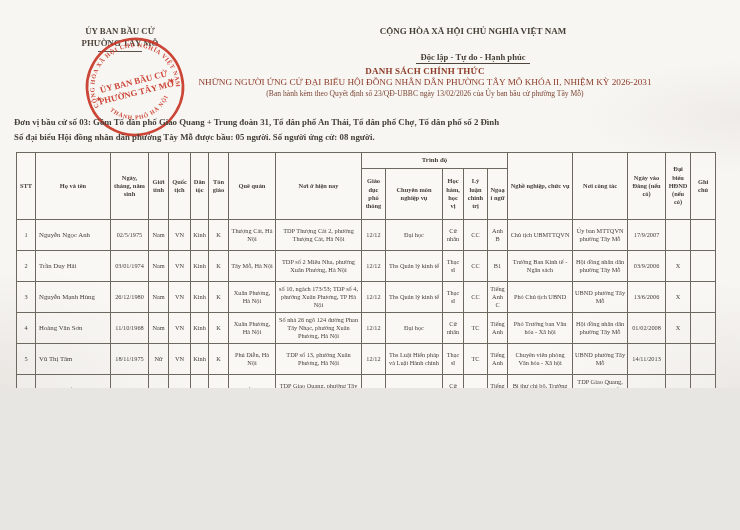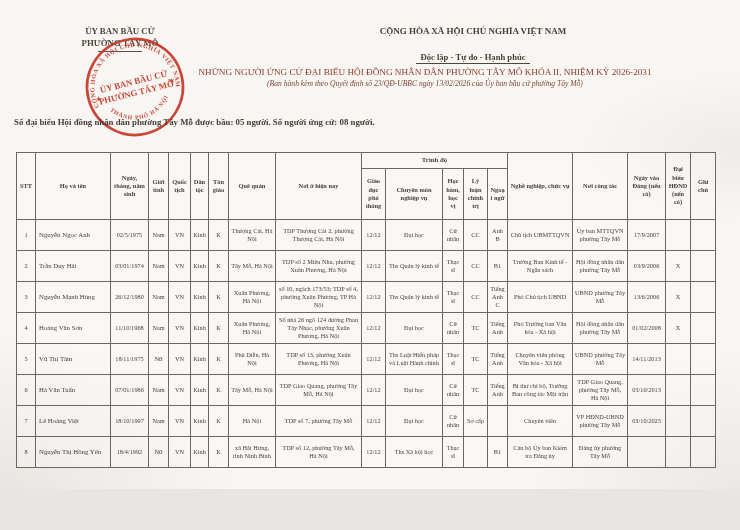--- a/index.html
+++ b/index.html
@@ -2,21 +2,21 @@
 <html lang="vi"><head>
 <meta charset="utf-8">
 <style>
   html,body{margin:0;padding:0;}
   body{
     width:740px;height:530px;
     font-family:"Liberation Serif","DejaVu Serif",serif;
     background:#e8e6e2;
   }
   .page{
-    position:relative;width:740px;height:489px;overflow:hidden;
+    position:relative;width:740px;height:388px;overflow:hidden;
     background:#f8f6f2;
     background-image:
       radial-gradient(ellipse at 0% 100%, rgba(120,115,108,.12), transparent 22%),
       radial-gradient(ellipse at 100% 100%, rgba(120,115,108,.10), transparent 20%),
       radial-gradient(ellipse at 100% 30%, rgba(120,115,108,.08), transparent 15%);
     color:#4a443c;
   }
   
   .issuer{position:absolute;left:50px;top:26px;width:140px;text-align:center;
     font-weight:bold;font-size:8.8px;line-height:1.35;color:#4e463d;}
@@ -25,21 +25,21 @@
   .national .l1{font-weight:bold;font-size:9px;}
   .national .l2{display:inline-block;font-weight:bold;font-size:8.6px;margin-top:16px;
     padding:0 4px 1px;border-bottom:1px solid #4e463d;}
   
   .stamp{position:absolute;left:84px;top:36px;width:102px;height:102px;
     transform:rotate(-14deg);opacity:.93;}
   
   .title{position:absolute;left:120px;right:10px;top:66px;text-align:center;color:#8d3c2a;}
   .title .t1{font-weight:bold;font-size:9px;letter-spacing:.2px;}
   .title .t2{font-weight:normal;font-size:9.2px;margin-top:1px;}
-  .title .t3{font-style:italic;font-size:7.6px;margin-top:2px;color:#7c4636;}
+  .title .t3{font-size:7.6px;margin-top:2px;color:#7c4636;}
   
   .intro{position:absolute;left:14px;top:115px;width:712px;font-weight:bold;
     font-size:8.8px;line-height:1.7;color:#46403a;}
   
   table.cand{position:absolute;left:16px;top:152px;border-collapse:collapse;
     table-layout:fixed;width:699px;background:rgba(255,255,255,.25);}
   table.cand th,table.cand td{
     border:1px solid #6e6960;font-size:6.3px;line-height:1.3;
     text-align:center;vertical-align:middle;padding:1px 2px;
     color:#443f39;overflow:hidden;word-wrap:break-word;}
@@ -77,25 +77,27 @@
     <text font-size="5.6" font-weight="bold" fill="#c9392b" letter-spacing=".8">
       <textPath href="#arcBot" startOffset="50%" text-anchor="middle">THÀNH PHỐ HÀ NỘI</textPath>
     </text>
     <text x="50" y="47.5" text-anchor="middle" font-size="8.6" font-weight="bold" fill="#c9392b">ỦY BAN BẦU CỬ</text>
     <text x="50" y="58.5" text-anchor="middle" font-size="8.6" font-weight="bold" fill="#c9392b">PHƯỜNG TÂY MỖ</text>
     <text x="9.5" y="55" font-size="7" fill="#c9392b">★</text>
     <text x="83.5" y="55" font-size="7" fill="#c9392b">★</text>
   </svg>
 
   <div class="title">
+    <div class="t1">DANH SÁCH CHÍNH THỨC</div>
     <div class="t2">NHỮNG NGƯỜI ỨNG CỬ ĐẠI BIỂU HỘI ĐỒNG NHÂN DÂN PHƯỜNG TÂY MỖ KHÓA II, NHIỆM KỲ 2026-2031</div>
     <div class="t3">(Ban hành kèm theo Quyết định số 23/QĐ-UBBC ngày 13/02/2026 của Ủy ban bầu cử phường Tây Mỗ)</div>
   </div>
 
   <div class="intro">
+    <div>Đơn vị bầu cử số 03: Gồm Tổ dân phố Giao Quang + Trung đoàn 31, Tổ dân phố An Thái, Tổ dân phố Chợ, Tổ dân phố số 2 Đình</div>
     <div>Số đại biểu Hội đồng nhân dân phường Tây Mỗ được bầu: 05 người. Số người ứng cử: 08 người.</div>
   </div>
 
   <table class="cand">
       <colgroup>
         <col style="width: 19px;">
         <col style="width: 75px;">
         <col style="width: 38px;">
         <col style="width: 20px;">
         <col style="width: 22px;">

